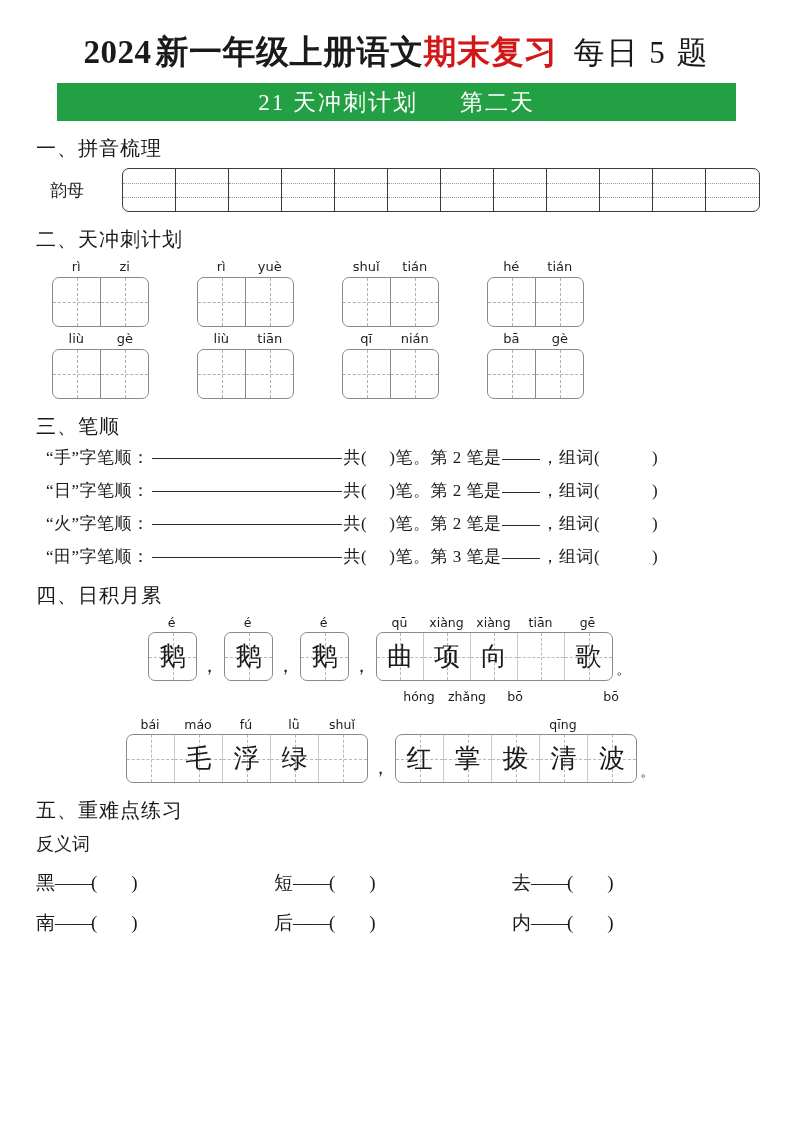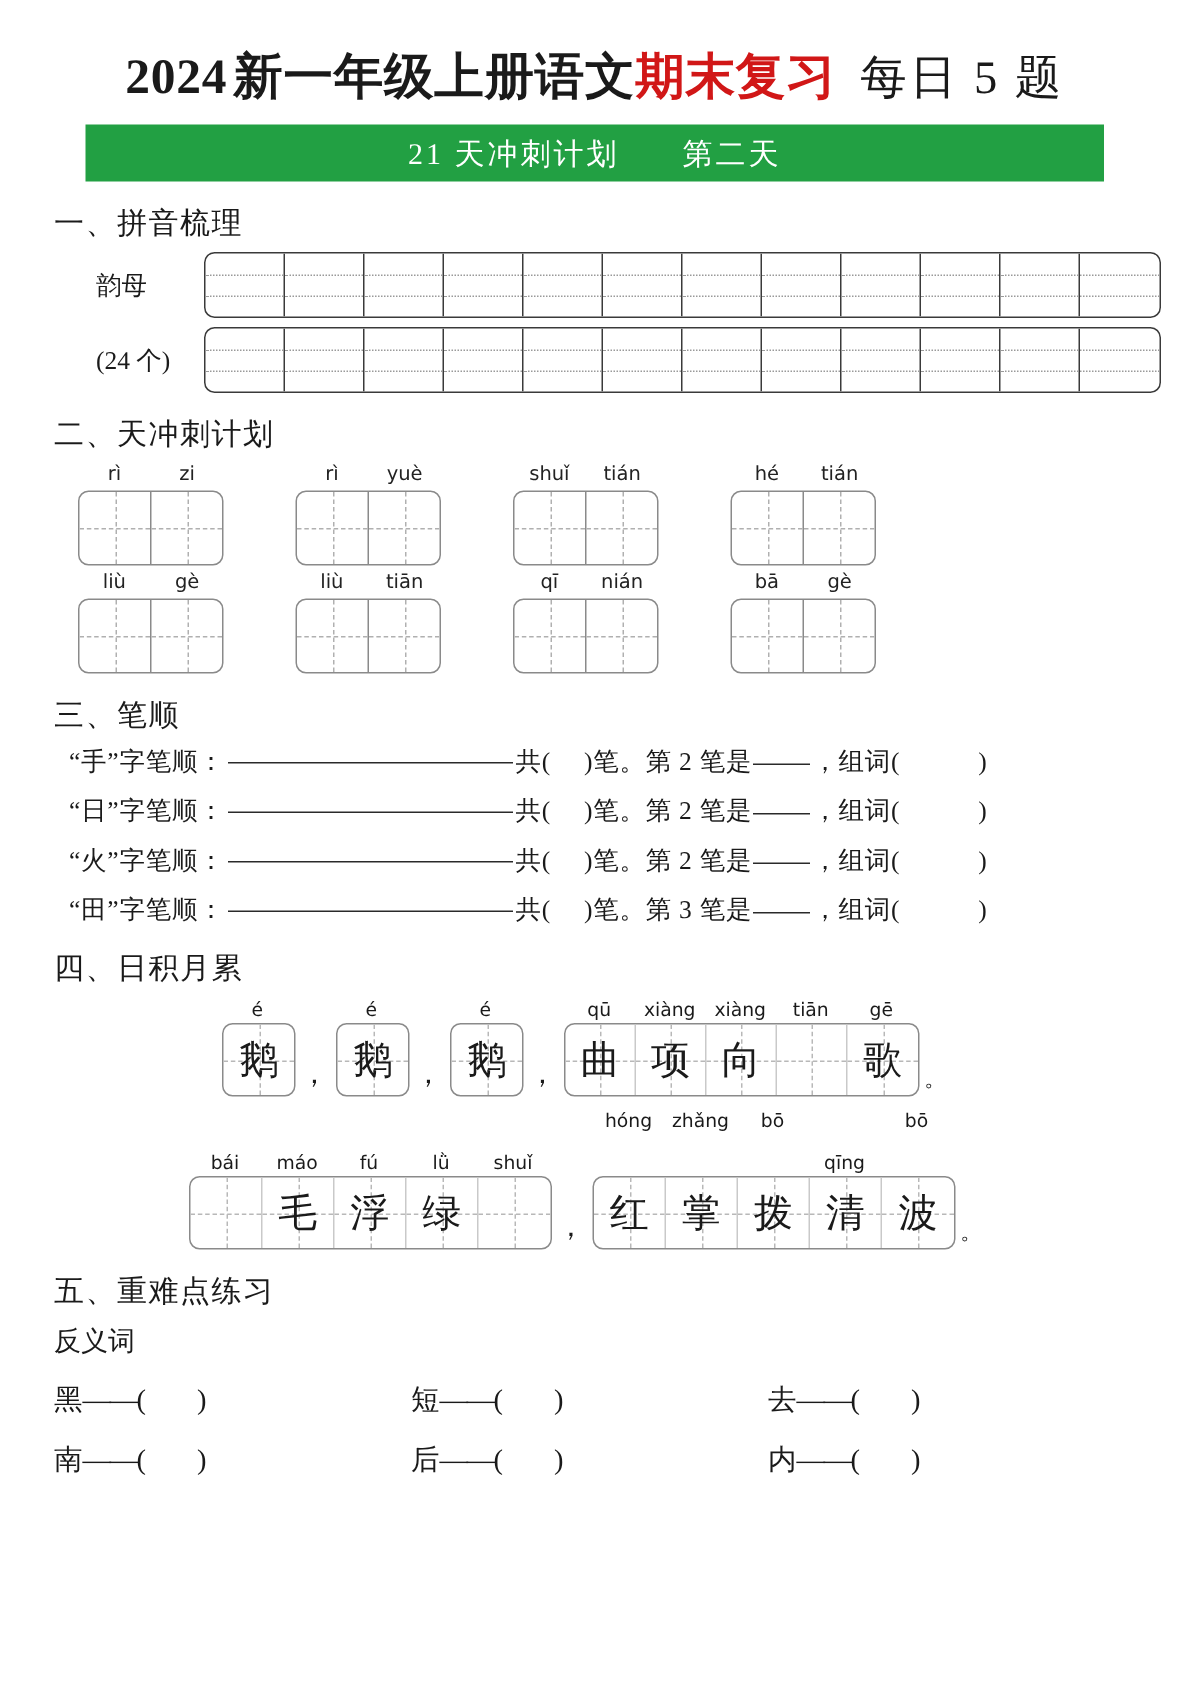--- a/index.html
+++ b/index.html
@@ -34,39 +34,39 @@
   .banner {
     margin-top: 14px;
     margin-left: 57px;
     width: 679px;
     height: 38px;
     background: #22a043;
     color: #ffffff;
     display: flex;
     align-items: center;
     justify-content: center;
-    font-size: 20px;
+    font-size: 23px;
     letter-spacing: 2px;
     white-space: nowrap;
   }
   .banner .gap { display:inline-block; width: 42px; }
 
   
   .sec-h {
     font-size: 20px;
     margin: 14px 0 6px 36px;
     letter-spacing: 1px;
   }
   .sub-h {
     font-size: 18px;
     margin: 8px 0 6px 36px;
   }
 
   
-  .py-block { margin-left: 56px; position: relative; }
+  .py-block { margin-left: 42px; position: relative; }
   .py-row { display:flex; align-items:center; margin-bottom: 6px; }
   .py-label {
     width: 80px; font-size: 17px; text-align:left; padding-left: 8px;
   }
   .fourline {
     display: flex;
     border: 1.3px solid #3a3a3a;
     border-radius: 7px;
     height: 44px;
     overflow: hidden;
@@ -232,37 +232,20 @@
   <span class="gap"></span>
   <span>第二天</span>
 </div>
 
 <div class="sec-h">一、拼音梳理</div>
 
 <div class="py-block">
   <div class="py-row">
     <div class="py-label">韵母</div>
     <div class="fourline" id="fourline-1">
-        <div class="cell"></div>
-        <div class="cell"></div>
-        <div class="cell"></div>
-        <div class="cell"></div>
-        <div class="cell"></div>
-        <div class="cell"></div>
-        <div class="cell"></div>
-        <div class="cell"></div>
-        <div class="cell"></div>
-        <div class="cell"></div>
-        <div class="cell"></div>
-        <div class="cell"></div>
-      </div>
-  </div>
-  <div class="py-row">
-    <div class="py-label">(24 个)</div>
-    <div class="fourline" id="fourline-2">
         <div class="cell"></div>
         <div class="cell"></div>
         <div class="cell"></div>
         <div class="cell"></div>
         <div class="cell"></div>
         <div class="cell"></div>
         <div class="cell"></div>
         <div class="cell"></div>
         <div class="cell"></div>
         <div class="cell"></div>

